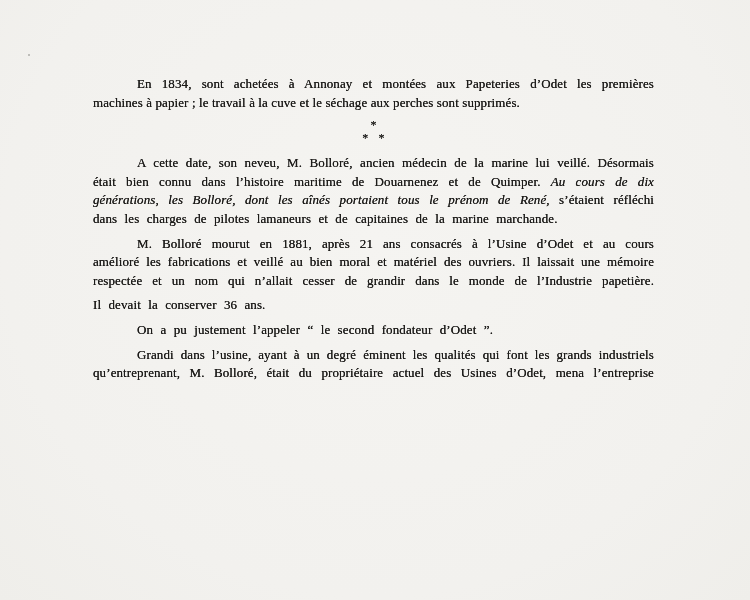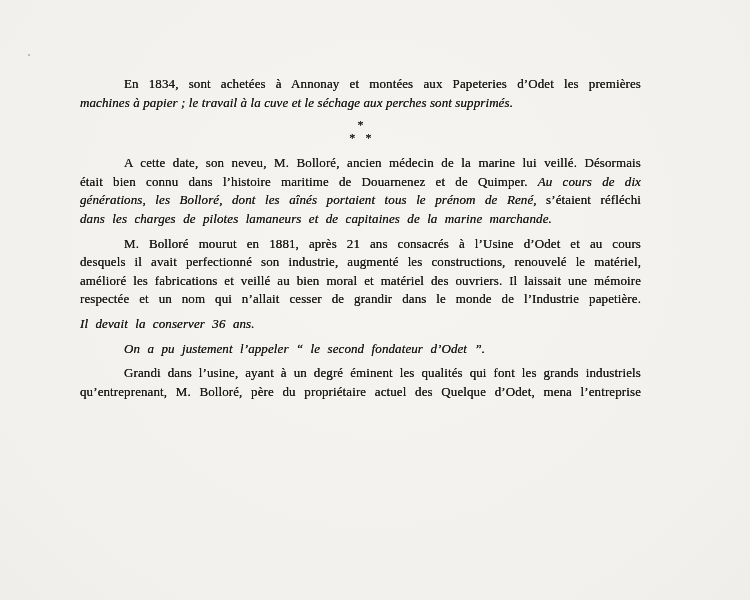--- a/index.html
+++ b/index.html
@@ -8,32 +8,32 @@
     overflow: hidden;
     background: radial-gradient(ellipse at 50% 40%, #f5f4f1 0%, #f2f1ee 70%, #efeeea 100%);
     font-family: "Liberation Serif", "DejaVu Serif", serif;
   }
   .page {
     position: relative;
     width: 750px; height: 600px;
   }
   .text-block {
     position: absolute;
-    left: 80px; top: 75px;
+    left: 93px; top: 75px;
     width: 561px;
     color: #1d1c1a;
     font-size: 13px;
     line-height: 18.6px;
     letter-spacing: 0.1px;
     text-shadow: 0 0 0.35px currentColor; 
   }
   .para { margin: 0 0 6px 0; }
   .line { white-space: normal; }
   .jfull { text-align: justify; text-align-last: justify; }
-  .jlast { text-align: center; text-align-last: left; font-style: italic; }
+  .jlast { text-align: center; text-align-last: left; }
   .indent { text-indent: 44px; }
   .wide { word-spacing: 4px; }
   em.it { font-style: italic; }
   .asterism {
     margin: 7px 0 9px 0;
     text-align: center;
     font-size: 12px;
     line-height: 13px;
     text-indent: 0;
   }
@@ -67,32 +67,31 @@
 
     <div class="para">
       <div class="line jfull indent"><span>A cette date, son neveu, M. Bolloré, ancien médecin de la marine lui veillé. Désormais</span></div>
       <div class="line jfull"><span>était bien connu dans l’histoire maritime de Douarnenez et de Quimper. </span><em class="it">Au cours de dix</em></div>
       <div class="line jfull"><em class="it">générations, les Bolloré, dont les aînés portaient tous le prénom de René,</em><span> s’étaient réfléchi</span></div>
       <div class="line jlast wide"><span>dans les charges de pilotes lamaneurs et de capitaines de la marine marchande.</span></div>
     </div>
 
     <div class="para">
       <div class="line jfull indent"><span>M. Bolloré mourut en 1881, après 21 ans consacrés à l’Usine d’Odet et au cours</span></div>
-      <div class="line jfull"><span>desquels il avait perfectionné son industrie, augmenté les constructions, renouvelé le matériel,</span></div>
       <div class="line jfull"><span>amélioré les fabrications et veillé au bien moral et matériel des ouvriers. Il laissait une mémoire</span></div>
       <div class="line jfull"><span>respectée et un nom qui n’allait cesser de grandir dans le monde de l’Industrie papetière.</span></div>
     </div>
 
     <div class="para">
       <div class="line jlast wide"><span>Il devait la conserver 36 ans.</span></div>
     </div>
 
     <div class="para">
       <div class="line jlast indent wide"><span>On a pu justement l’appeler “ le second fondateur d’Odet ”.</span></div>
     </div>
 
     <div class="para">
       <div class="line jfull indent"><span>Grandi dans l’usine, ayant à un degré éminent les qualités qui font les grands industriels</span></div>
-      <div class="line jfull"><span>qu’entreprenant, M. Bolloré, père du propriétaire actuel des Quelque d’Odet, mena l’entreprise</span></div>
+      <div class="line jfull"><span>qu’entreprenant, M. Bolloré, était du propriétaire actuel des Usines d’Odet, mena l’entreprise</span></div>
     </div>
 
   </div>
 </div>
 
 </body></html>

